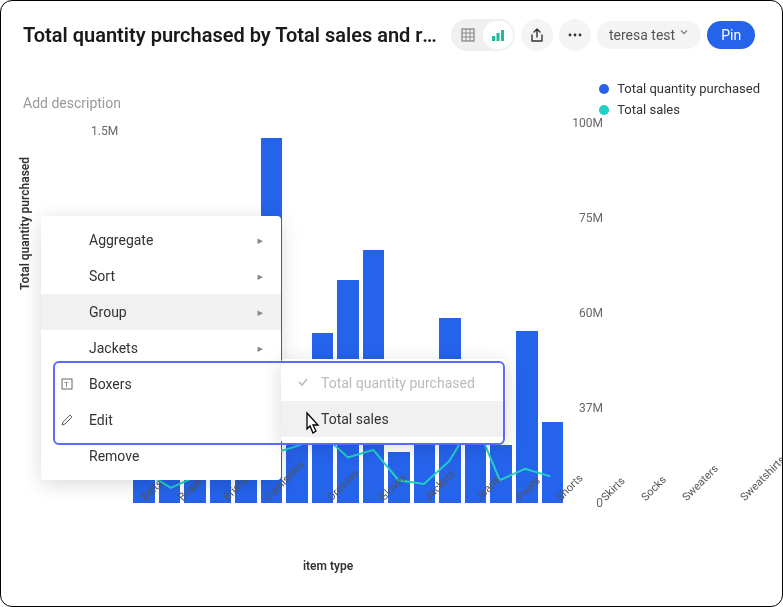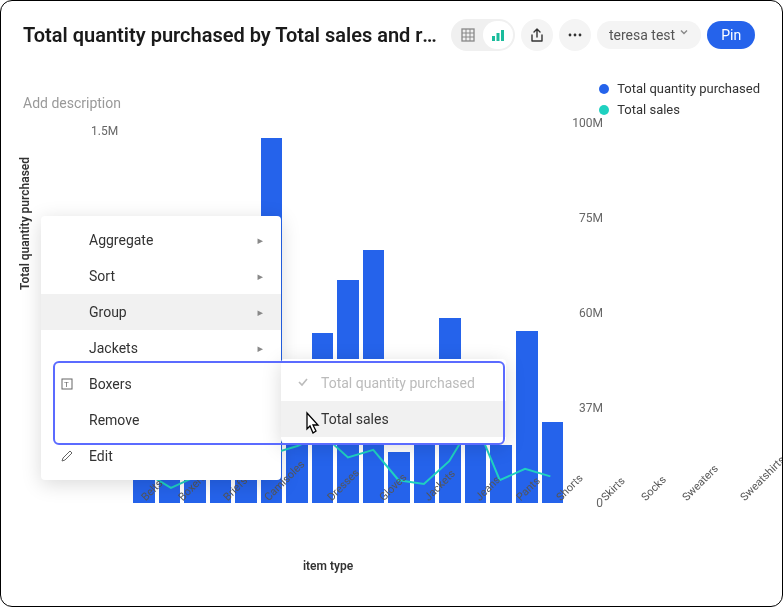--- a/index.html
+++ b/index.html
@@ -420,30 +420,30 @@
     <div class="menu-item">
       <span class="menu-icon">
         <svg width="12" height="12" viewBox="0 0 12 12">
             <rect x="1" y="1" width="10" height="10" fill="none" stroke="#666"></rect>
             <text x="3" y="9" font-size="8" fill="#666">T</text>
           </svg>
       </span>
       <span>Boxers</span>
     </div>
     <div class="menu-item">
-      <span class="menu-icon"></span>
-        <span>Remove</span>
-    </div>
-    <div class="menu-item">
       <span class="menu-icon">
         <svg width="12" height="12" viewBox="0 0 12 12">
             <path d="M1 11 L2 8 L9 1 L11 3 L4 10 Z" fill="none" stroke="#666" stroke-width="1"></path>
           </svg>
       </span>
       <span>Edit</span>
+    </div>
+    <div class="menu-item">
+      <span class="menu-icon"></span>
+        <span>Remove</span>
     </div>
   </div>
 
   <div class="submenu">
     <div class="submenu-item disabled">
       <span class="check-icon">
         <svg width="12" height="12" viewBox="0 0 12 12">
             <path d="M2 6 L5 9 L10 3" fill="none" stroke="#bbb" stroke-width="1.6"></path>
           </svg>
       </span>

